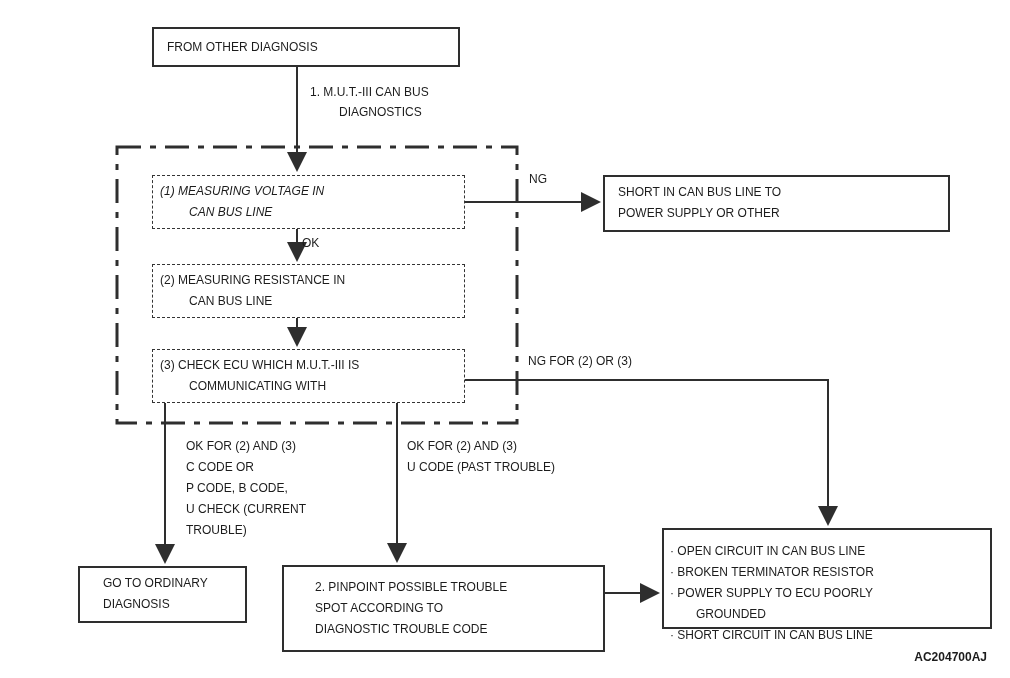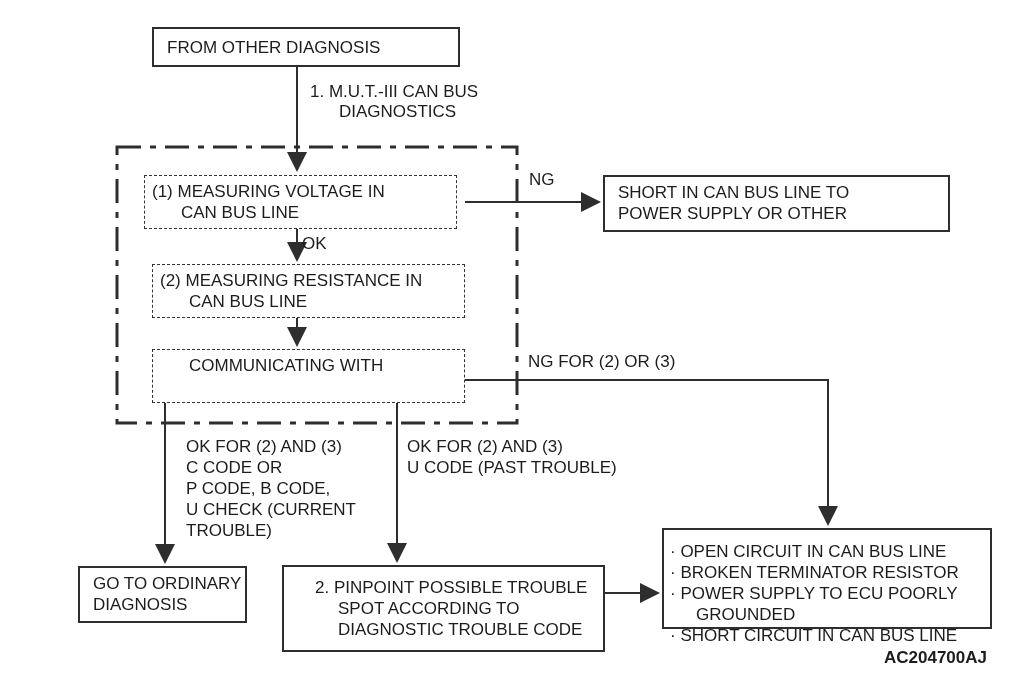--- a/index.html
+++ b/index.html
@@ -2,36 +2,36 @@
 <html><head>
 <meta charset="utf-8">
 <style>
   html, body { margin: 0; padding: 0; background: #ffffff; }
   .canvas {
     position: relative;
     width: 1010px;
     height: 678px;
     background: #ffffff;
     font-family: "Liberation Sans", "DejaVu Sans", sans-serif;
-    font-size: 17px;
+    font-size: 12px;
     line-height: 21px;
     color: #1c1c1c;
     overflow: hidden;
   }
   .lines { position: absolute; left: 0; top: 0; }
   .box {
     position: absolute;
     box-sizing: border-box;
     background: #ffffff;
   }
   .solid  { border: 2px solid #2e2e2e; }
   .dotted { border: 1.5px dashed #343434; }
   .lbl { position: absolute; white-space: nowrap; }
   .indent2 { margin-left: 29px; }   
-  .indentNum { margin-left: 23px; } 
+  .indentNum { } 
   .cont { margin-left: 26px; }      
   .code {
     position: absolute;
     left: 700px; top: 647px; width: 287px;
     text-align: right;
     font-weight: bold;
   }
 </style>
 </head>
 <body>
@@ -59,31 +59,32 @@
 
   <div class="box solid" style="left:152px; top:27px; width:308px; height:40px; display:flex; align-items:center; padding-left:13px;">
     <span>FROM OTHER DIAGNOSIS</span>
   </div>
 
   <div class="lbl" style="left:310px; top:82px; line-height:20px;">
     <div>1. M.U.T.-III CAN BUS</div>
     <div class="indent2">DIAGNOSTICS</div>
   </div>
 
-  <div class="box dotted" style="left:144px; top:175px; width:313px; height:54px; padding:5px 0 0 7px;">
+  <div class="box dotted" style="left:152px; top:175px; width:313px; height:54px; padding:5px 0 0 7px;font-style:italic;">
     <div>(1) MEASURING VOLTAGE IN</div>
     <div class="indent2">CAN BUS LINE</div>
   </div>
 
   <div class="box dotted" style="left:152px; top:264px; width:313px; height:54px; padding:5px 0 0 7px;">
     <div>(2) MEASURING RESISTANCE IN</div>
     <div class="indent2">CAN BUS LINE</div>
   </div>
 
   <div class="box dotted" style="left:152px; top:349px; width:313px; height:54px; padding:5px 0 0 7px;">
+    <div>(3) CHECK ECU WHICH M.U.T.-III IS</div>
     <div class="indent2">COMMUNICATING WITH</div>
   </div>
 
   <div class="lbl" style="left:529px; top:169px;">NG</div>
   <div class="lbl" style="left:302px; top:233px;">OK</div>
   <div class="lbl" style="left:528px; top:351px;">NG FOR (2) OR (3)</div>
 
   <div class="box solid" style="left:603px; top:175px; width:347px; height:57px; padding:5px 0 0 13px;">
     <div>SHORT IN CAN BUS LINE TO</div>
     <div>POWER SUPPLY OR OTHER</div>
@@ -95,21 +96,21 @@
     <div>P CODE, B CODE,</div>
     <div>U CHECK (CURRENT</div>
     <div>TROUBLE)</div>
   </div>
 
   <div class="lbl" style="left:407px; top:436px;">
     <div>OK FOR (2) AND (3)</div>
     <div>U CODE (PAST TROUBLE)</div>
   </div>
 
-  <div class="box solid" style="left:78px; top:566px; width:169px; height:57px; padding:5px 0 0 13px;">
+  <div class="box solid" style="left:78px; top:566px; width:169px; height:57px; padding:5px 0 0 23px;">
     <div>GO TO ORDINARY</div>
     <div>DIAGNOSIS</div>
   </div>
 
   <div class="box solid" style="left:282px; top:565px; width:323px; height:87px; padding:10px 0 13px 31px;">
     <div>2. PINPOINT POSSIBLE TROUBLE</div>
     <div class="indentNum">SPOT ACCORDING TO</div>
     <div class="indentNum">DIAGNOSTIC TROUBLE CODE</div>
   </div>
 

